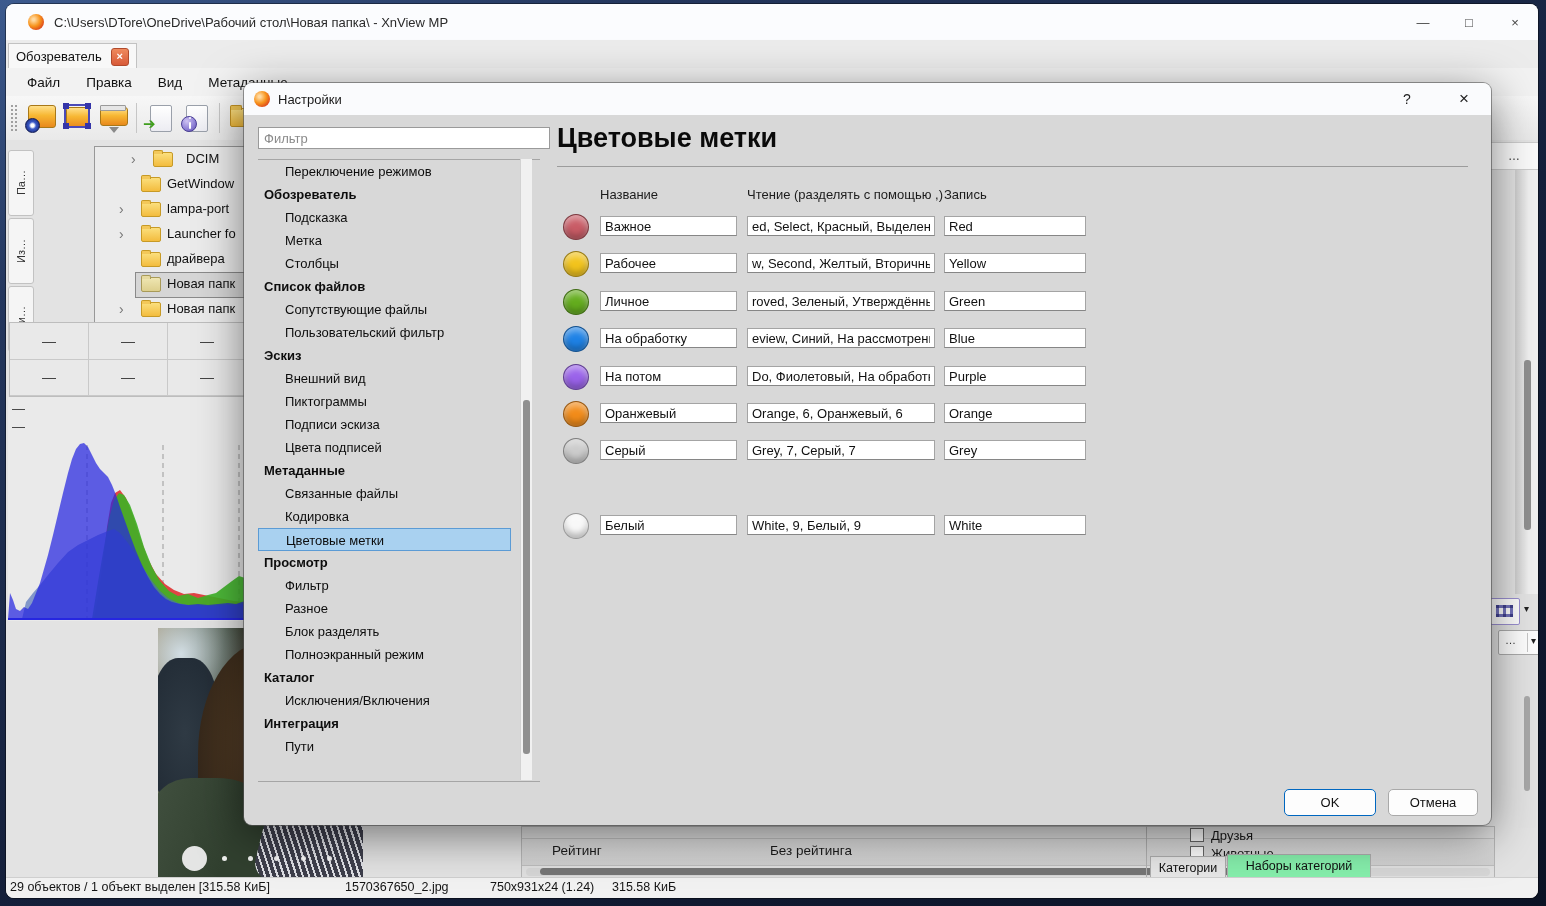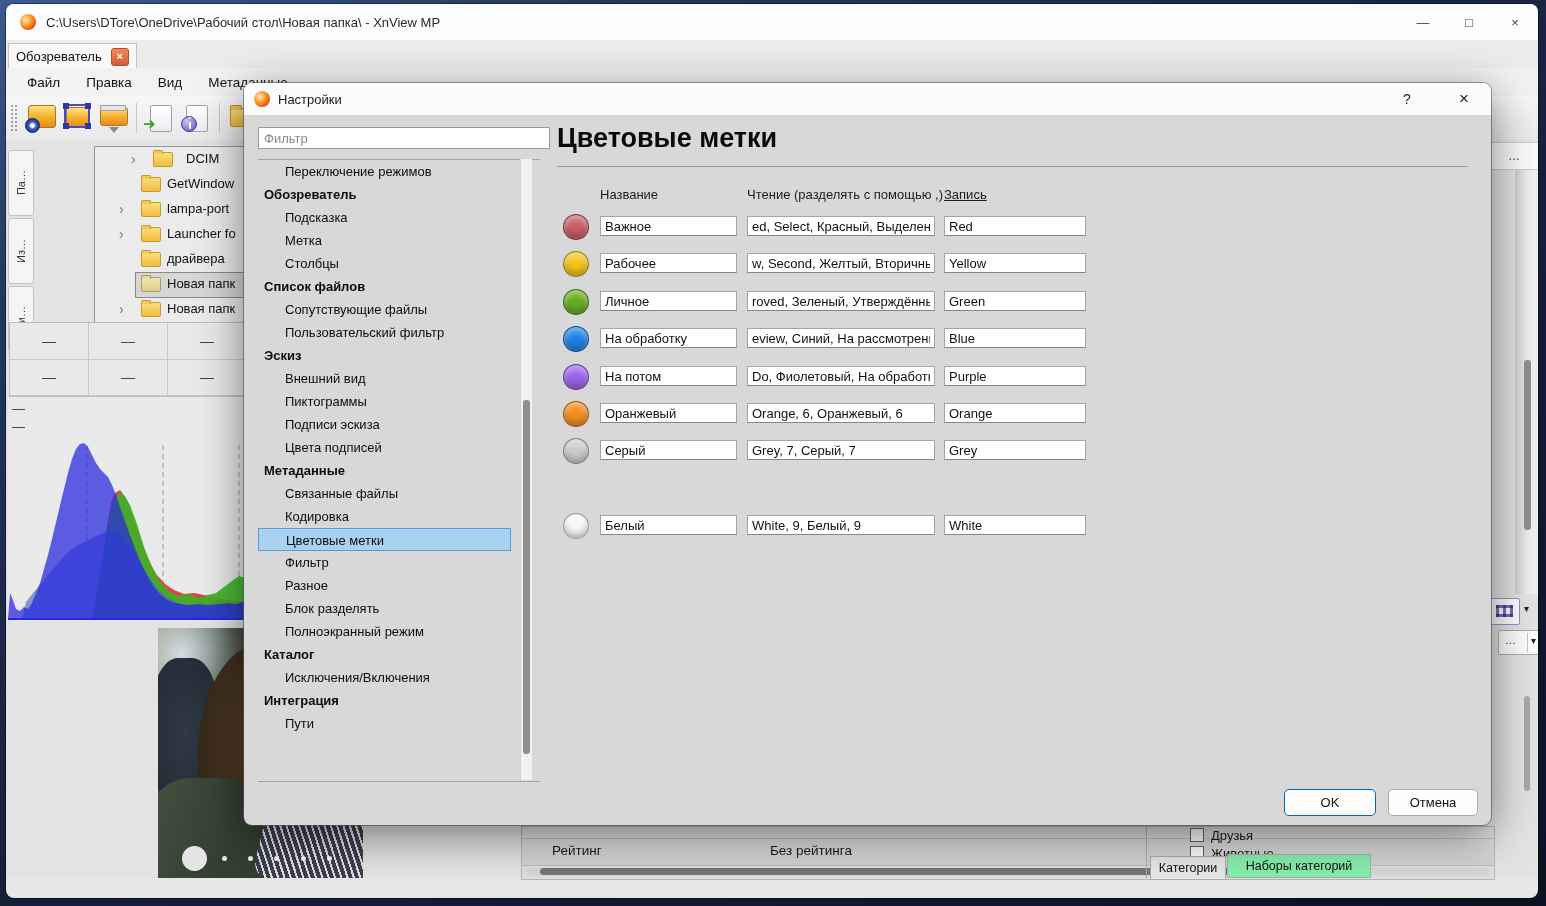--- a/index.html
+++ b/index.html
@@ -4,21 +4,21 @@
 <style>
   html,body{margin:0;padding:0;}
   body{
     width:1546px;height:906px;position:relative;overflow:hidden;
     font-family:"Liberation Sans","DejaVu Sans",sans-serif;
     background:linear-gradient(155deg,#3c5a8e 0%,#24375e 18%,#141f3a 55%,#0b1224 100%);
   }
   .window{position:absolute;left:6px;top:4px;width:1532px;height:894px;background:#e7e7e7;
     border-radius:8px;overflow:hidden;box-shadow:0 0 0 1px rgba(0,0,0,.4);}
   
-  .titlebar{position:absolute;top:0;left:0;right:0;height:36px;background:#fbfcfe;display:flex;align-items:center;}
+  .titlebar{position:absolute;top:0;left:0;right:0;height:36px;background:#fbfcfe;display:flex;align-items:center;padding-left:8px;}
   .logo{width:16px;height:16px;border-radius:50%;margin-left:14px;flex:0 0 auto;
     background:radial-gradient(circle at 35% 35%,#ffd9a0 8%,#f7941d 45%,#d93a1a 82%);}
   .win-title{font-size:13px;color:#2a2a2a;margin-left:10px;white-space:nowrap;}
   .win-controls{margin-left:auto;display:flex;height:36px;}
   .wc{width:46px;display:flex;align-items:center;justify-content:center;font-size:13px;color:#444;}
   
   .tabstrip{position:absolute;top:36px;left:0;right:0;height:28px;background:#ececec;border-bottom:1px solid #d8d8d8;}
   .btab{position:absolute;left:2px;top:3px;height:25px;background:#f8f8f8;border:1px solid #c2c2c2;border-bottom:none;
     display:flex;align-items:center;padding:0 7px;font-size:13px;color:#111;}
   .btab-close{width:16px;height:16px;margin-left:9px;border-radius:3px;border:1px solid #b14a2c;
@@ -341,20 +341,26 @@
     <div class="morebtn">
       <span class="mdots">…</span>
       <span class="mdiv"></span>
       <span class="ddarrow" style="left:32px;top:4px;">▾</span>
     </div>
     <div class="rtrack2">
       <div class="rthumb2"></div>
     </div>
   </div>
 
+  <div class="statusbar">
+    <span style="left:4px;">29 объектов / 1 объект выделен [315.58 КиБ]</span>
+    <span style="left:339px;">1570367650_2.jpg</span>
+    <span style="left:484px;">750x931x24 (1.24)</span>
+    <span style="left:606px;">315.58 КиБ</span>
+  </div>
 
   <div class="dialog">
     <div class="dlg-titlebar">
       <div class="logo" style="margin-left:10px;"></div>
       <span class="dlg-title">Настройки</span>
       <div class="dlg-btn" style="left:1146px;">?</div>
       <div class="dlg-btn" style="left:1203px;font-size:17px;">×</div>
     </div>
 
     <input class="dlg-filter" placeholder="Фильтр" style="">
@@ -370,40 +376,41 @@
       <div class="nav-item">Пользовательский фильтр</div>
       <div class="nav-item section">Эскиз</div>
       <div class="nav-item">Внешний вид</div>
       <div class="nav-item">Пиктограммы</div>
       <div class="nav-item">Подписи эскиза</div>
       <div class="nav-item">Цвета подписей</div>
       <div class="nav-item section">Метаданные</div>
       <div class="nav-item">Связанные файлы</div>
       <div class="nav-item">Кодировка</div>
       <div class="nav-item sel">Цветовые метки</div>
+      <div class="nav-item section">Просмотр</div>
       <div class="nav-item">Фильтр</div>
       <div class="nav-item">Разное</div>
       <div class="nav-item">Блок разделять</div>
       <div class="nav-item">Полноэкранный режим</div>
       <div class="nav-item section">Каталог</div>
       <div class="nav-item">Исключения/Включения</div>
       <div class="nav-item section">Интеграция</div>
       <div class="nav-item">Пути</div>
     </div>
     <div class="navscroll">
       <div class="navthumb"></div>
     </div>
     <div class="navsep"></div>
 
     <div class="panel-title">Цветовые метки</div>
     <div class="panel-sep"></div>
 
     <div class="colhead" style="left:356px;">Название</div>
     <div class="colhead" style="left:503px;">Чтение (разделять с помощью ,)</div>
-    <div class="colhead" style="left:700px;text-decoration:underline;">Запись</div>
+    <div class="colhead" style="left:700px;">Запись</div>
 
     <div class="rows">
       <div class="lrow" style="top:0px">
         <span class="swatch" style="background: rgb(201, 92, 102);"></span>
         <input class="fld fname" value="Важное" style="">
         <input class="fld fread" value="ed, Select, Красный, Выделение" style="">
         <input class="fld fwrite" value="Red" style="">
       </div>
       <div class="lrow" style="top:37px">
         <span class="swatch" style="background: rgb(242, 196, 29);"></span>

